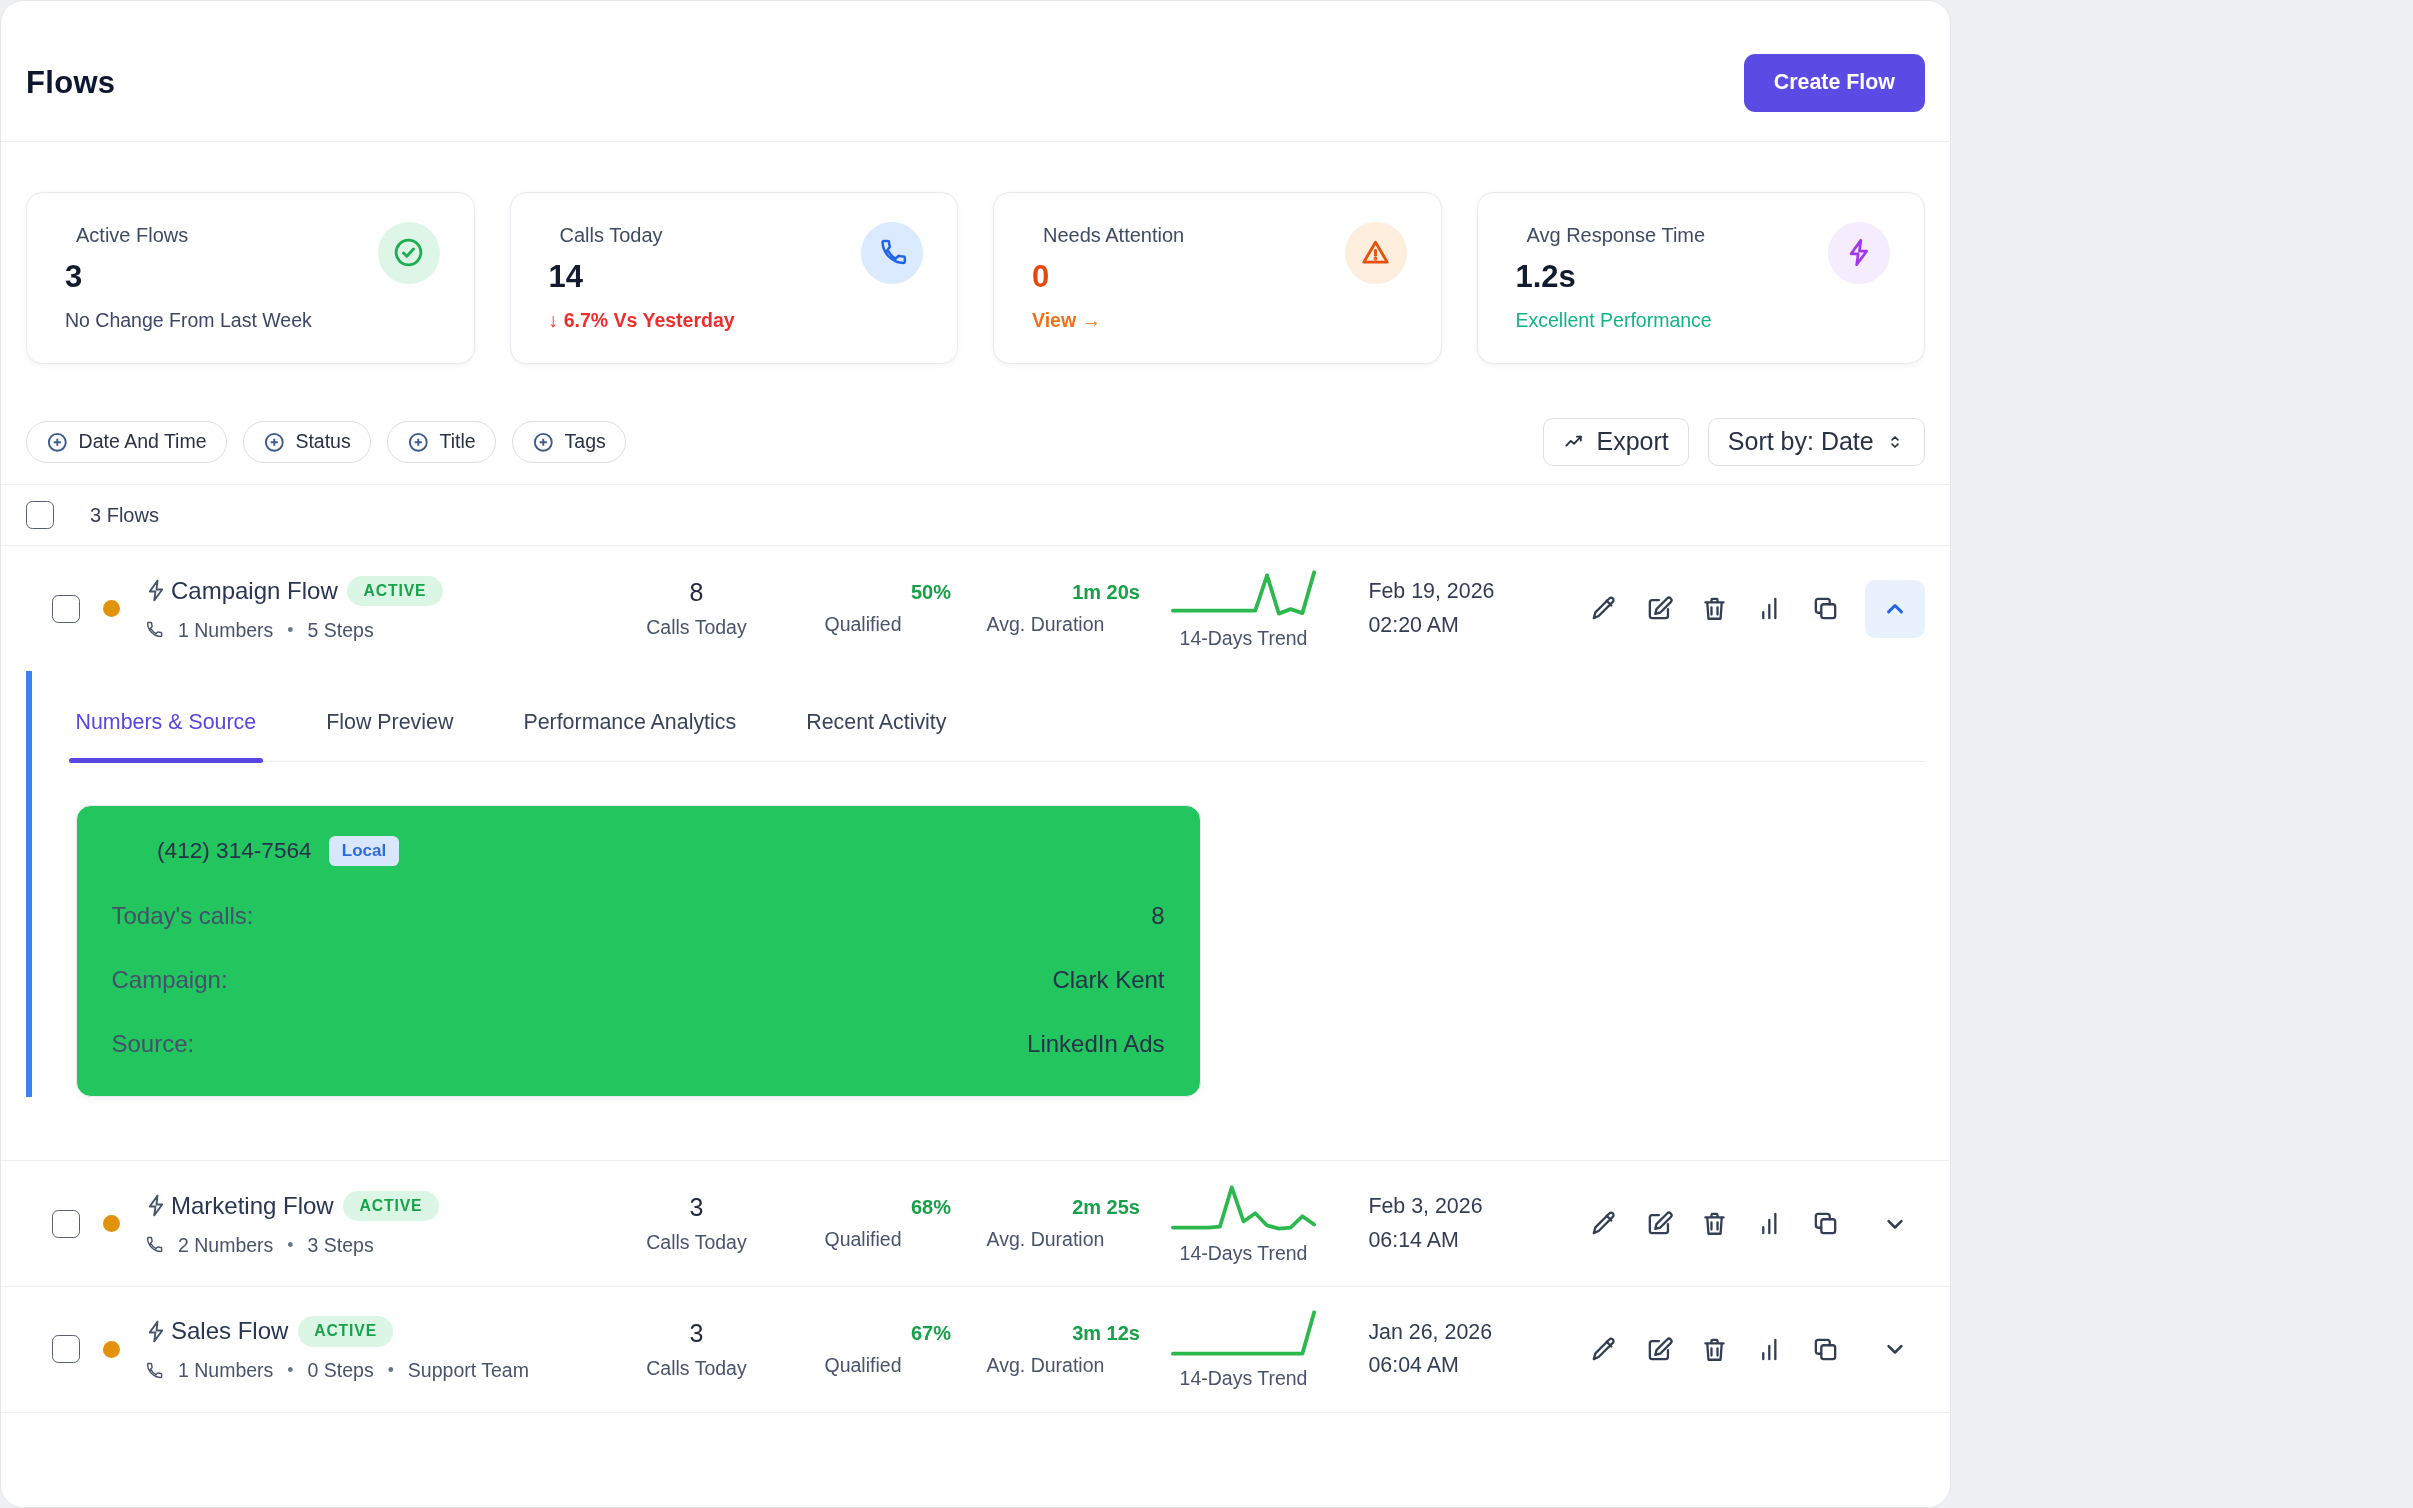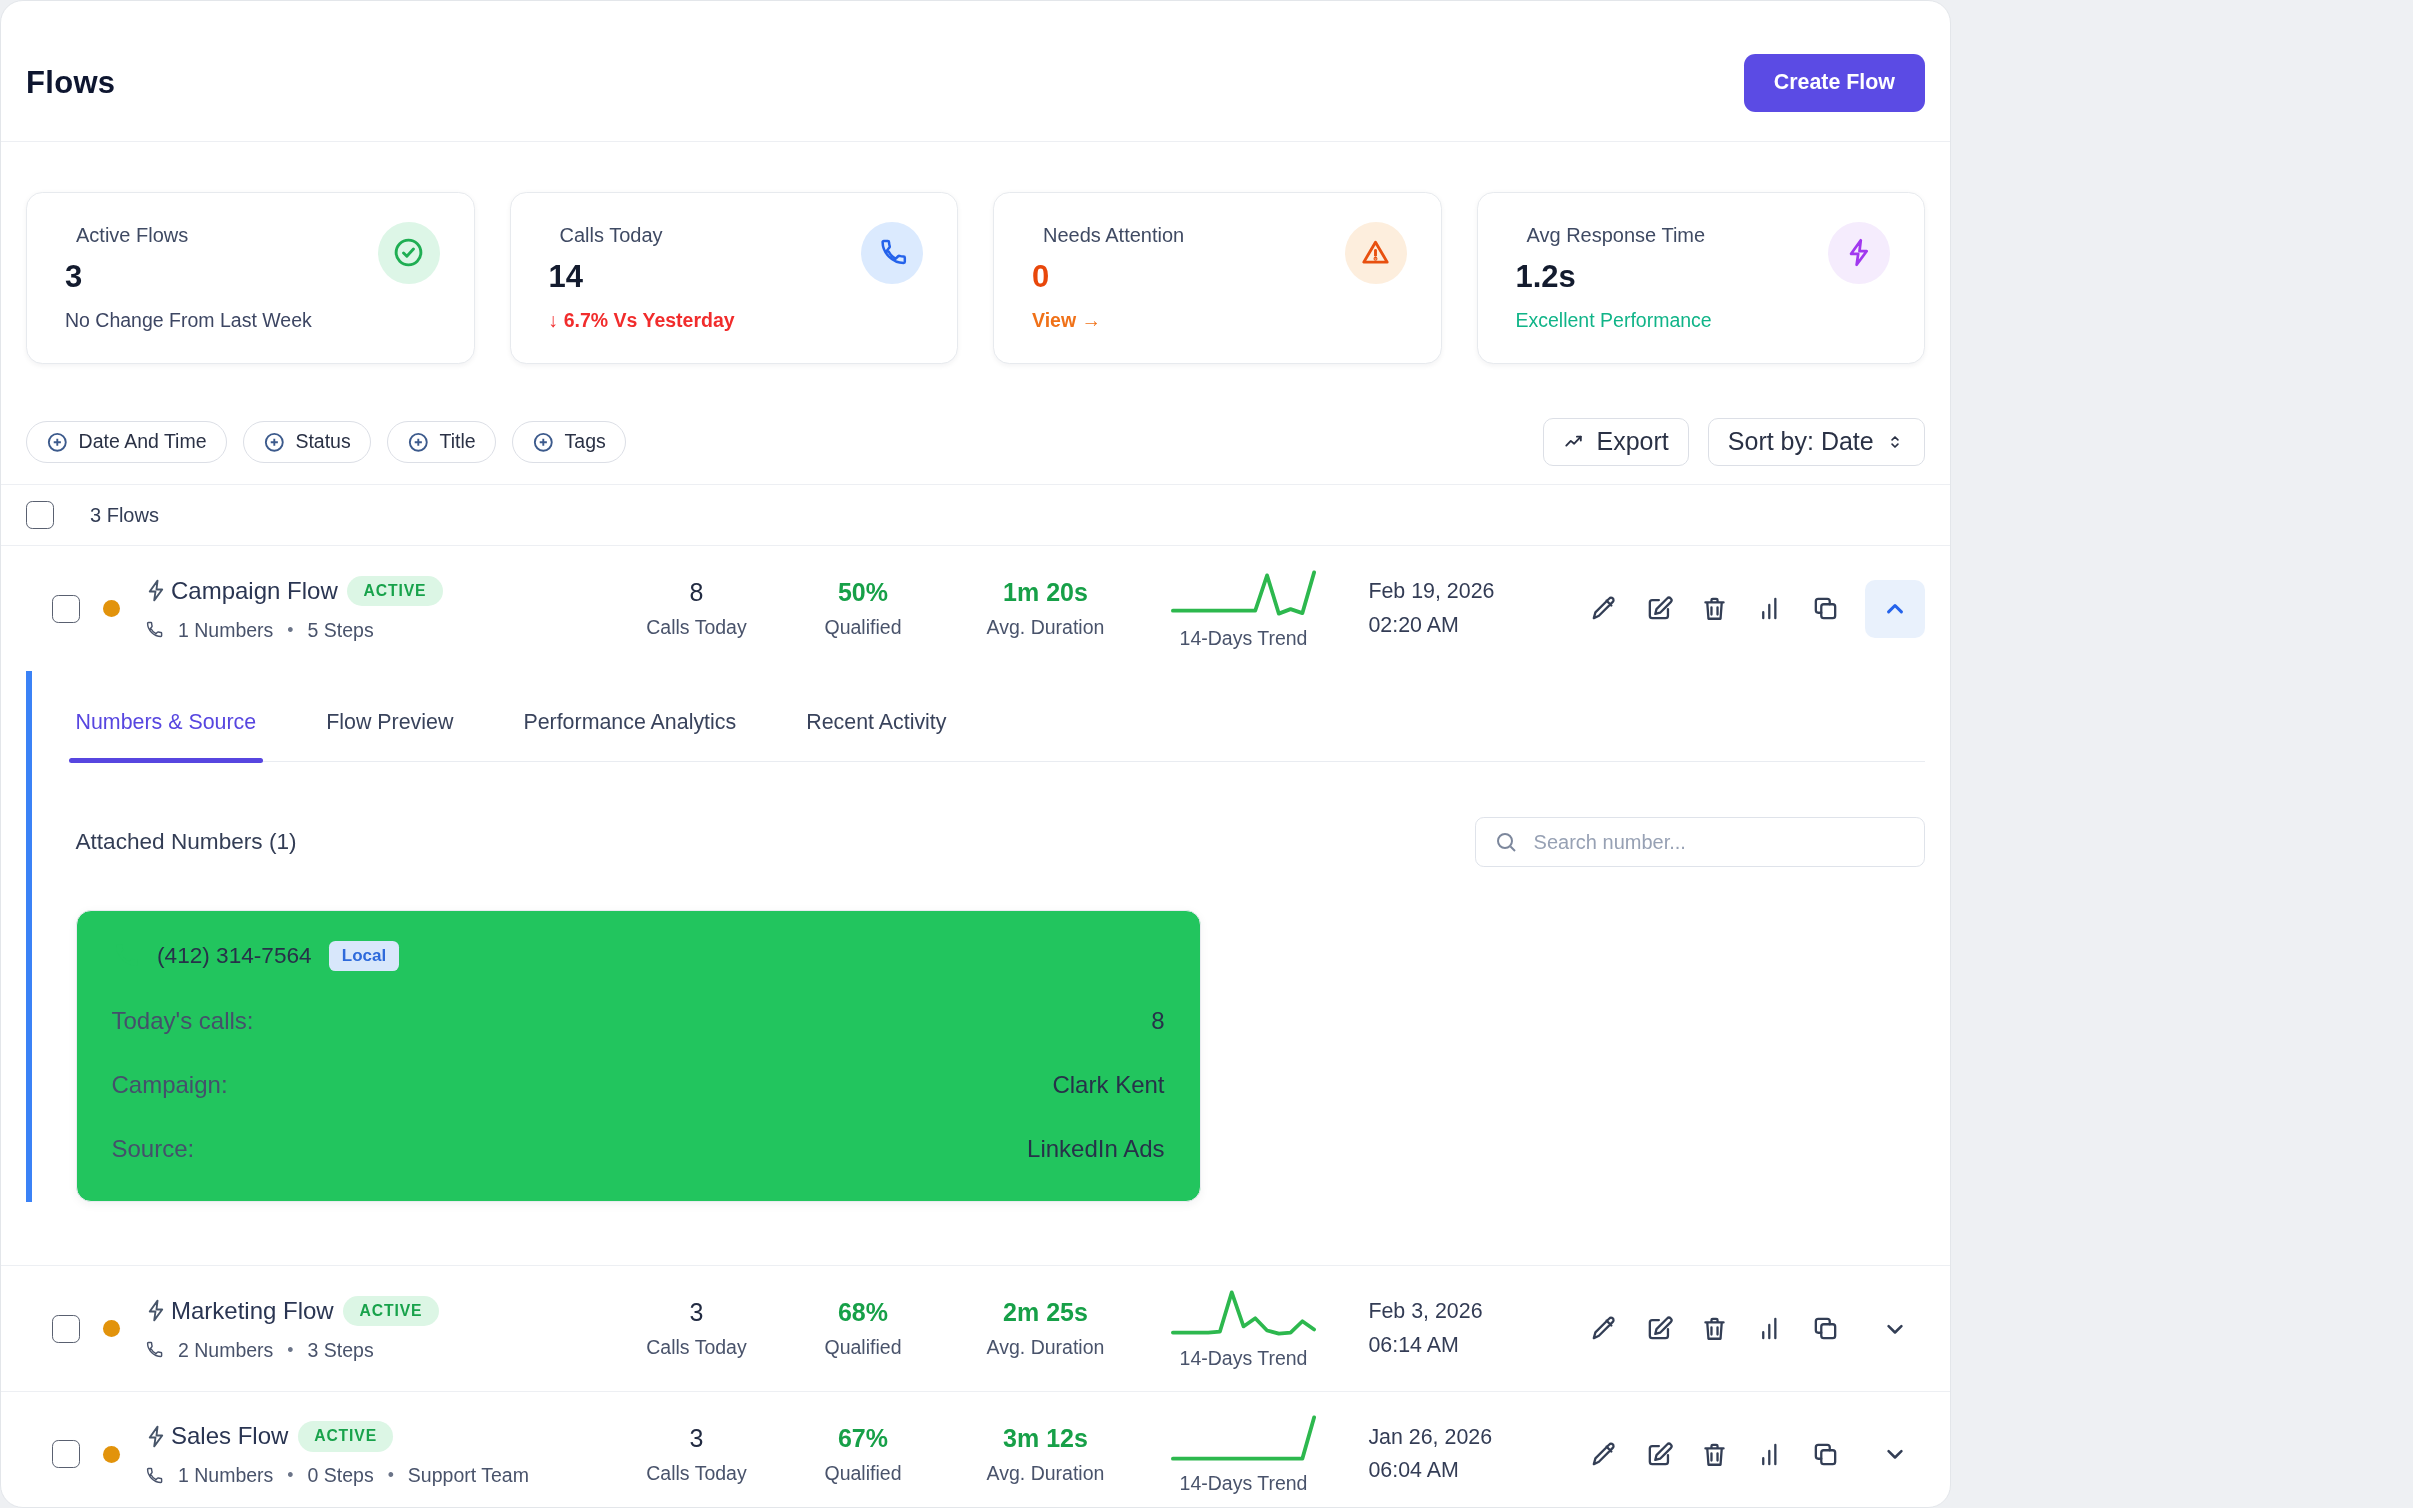--- a/index.html
+++ b/index.html
@@ -52,21 +52,21 @@
   .fname-line{display:flex;align-items:center;gap:2px;font-size:24px;color:#2a3552;}
   .fname-line svg{color:#475569;}
   .badge{background:#dcf6e5;color:#18a24b;font-size:15.7px;font-weight:700;border-radius:628px;padding:6.3px 16.3px;letter-spacing:0.9px;margin-left:7.5px;}
   .fmeta{display:flex;align-items:center;gap:14px;font-size:19.5px;color:#49536b;}
   .fmeta svg{color:#49536b;}
   .mdot{font-size:17.6px;color:#6b7488;}
   .fcol{width:157px;text-align:center;}
   .fcol-q{width:176px;text-align:center;}
   .fcol-d{width:189px;text-align:center;}
   .fval{font-size:25px;color:#222b42;}
-  .fval-green{font-size:25px;font-weight:700;color:#17a048;}
+  .fval-green{font-size:20px;font-weight:700;color:#17a048;text-align:right;}
   .flabel{font-size:19.5px;color:#49536b;margin-top:8.8px;}
   .trend-col{width:207px;display:flex;flex-direction:column;align-items:center;}
   .spark{width:151px;height:50px;}
   .date-col{width:239px;font-size:21.4px;color:#333c55;line-height:1.55;padding-left:21.4px;}
   .actions{width:339px;display:flex;align-items:center;justify-content:flex-end;gap:22.6px;color:#333e55;}
   .icon-btn{width:33px;height:33px;display:flex;align-items:center;justify-content:center;cursor:pointer;color:#333e55;background:none;border:none;padding:0;}
   .chev-box{width:60px;height:58px;border-radius:10px;display:flex;align-items:center;justify-content:center;cursor:pointer;border:none;background:transparent;color:#333e55;}
   .chev-box.up{background:#e9f1fc;color:#2563eb;}
 
   
@@ -281,30 +281,20 @@
   </div>
 
   <div class="expanded">
     <div class="tabs">
       <div class="tab active">Numbers &amp; Source</div>
       <div class="tab">Flow Preview</div>
       <div class="tab">Performance Analytics</div>
       <div class="tab">Recent Activity</div>
     </div>
 
-    <div class="attached-row">
-      <div class="attached-title">Attached Numbers (1)</div>
-      <div class="search">
-        <svg width="24" height="24" viewBox="0 0 24 24" fill="none" stroke="currentColor" stroke-width="2">
-            <circle cx="11" cy="11" r="7"></circle>
-            <path d="M16.5 16.5L21 21"></path>
-          </svg>
-        <input type="text" placeholder="Search number..." style="">
-      </div>
-    </div>
 
     <div class="number-card">
       <div class="nc-head">
         <svg width="28" height="28" viewBox="0 0 24 24" fill="#22c55e">
             <path d="M8.6 10.8c1.3 2.6 3.4 4.7 6 6l2-2c.3-.3.7-.4 1.1-.3 1.1.4 2.3.6 3.5.6.6 0 1 .5 1 1V19.5c0 .6-.5 1-1 1C11.9 20.5 3.5 12.1 3.5 2.9c0-.5.4-1 1-1H7.9c.6 0 1 .4 1 1 0 1.2.2 2.4.6 3.5.1.4 0 .8-.3 1.1l-2.6 3.3z"></path>
           </svg>
         <span class="nc-number">(412) 314-7564</span>
         <span class="nc-badge">Local</span>
       </div>
       <div class="nc-row">

